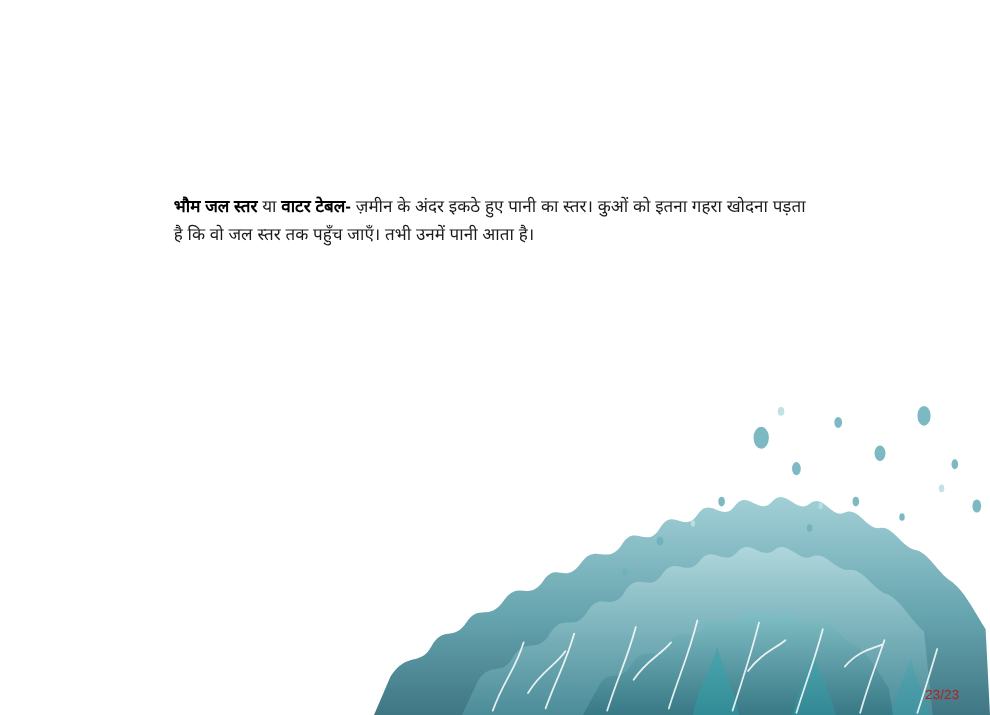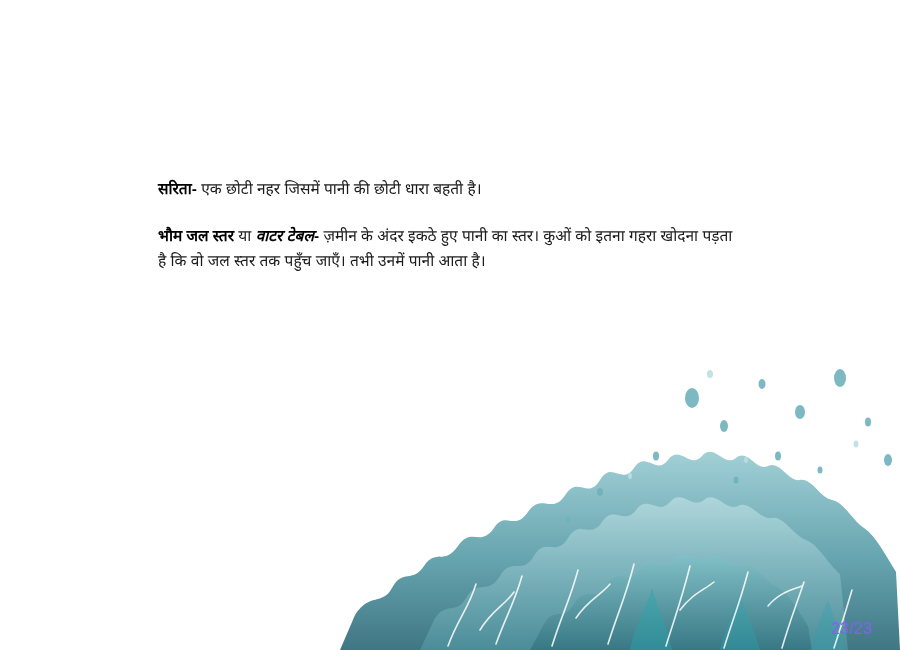--- a/index.html
+++ b/index.html
@@ -34,21 +34,20 @@
   }
   .glossary-entry:last-child {
     margin-bottom: 0;
   }
   .term {
     font-weight: bold;
     color: #000000;
   }
   .term-italic {
     font-weight: bold;
-    font-style: italic;
     color: #000000;
   }
   .conj {
     color: #1a1a1a;
   }
   .dash {
     font-weight: bold;
     color: #000000;
   }
   .def {
@@ -59,36 +58,32 @@
     left: 300px;
     bottom: 0;
     width: 600px;
     height: 290px;
     pointer-events: none;
   }
   .page-number {
     position: absolute;
     right: 28px;
     bottom: 12px;
-    font-size: 16px;
-    color: #8b5cf6;
+    font-size: 12px;
+    color: #b91c1c;
     letter-spacing: 0.2px;
   }
 </style>
 </head>
 <body>
 
 <div class="page">
 
   <div class="content">
 
-    <p class="glossary-entry">
-      <span class="term">सरिता</span><span class="dash">-</span>
-      <span class="def">एक छोटी नहर जिसमें पानी की छोटी धारा बहती है।</span>
-    </p>
 
 
     <p class="glossary-entry">
       <span class="term">भौम जल स्तर</span>
       <span class="conj">या</span>
       <span class="term-italic">वाटर टेबल</span><span class="dash">-</span>
       <span class="def">ज़मीन के अंदर इकठे हुए पानी का स्तर। कुओं को इतना गहरा खोदना पड़ता है कि वो जल स्तर तक पहुँच जाएँ। तभी उनमें पानी आता है।</span>
     </p>
 
   </div>

